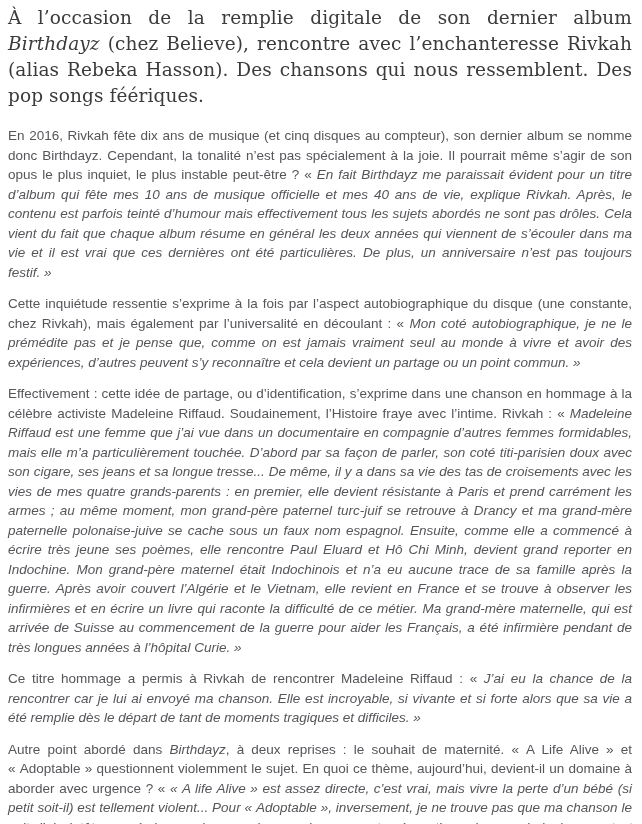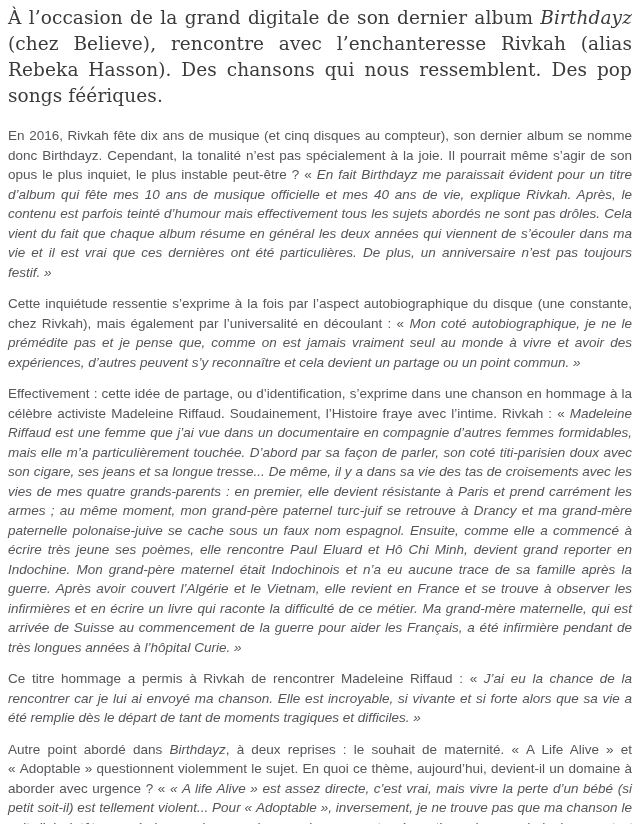--- a/index.html
+++ b/index.html
@@ -30,20 +30,20 @@
     text-align: justify;
     margin-bottom: 12px;
   }
   p.body em { font-style: italic; }
 </style>
 </head>
 <body>
 
 <div class="page">
   <div id="article">
-      <p class="intro"><span>À l’occasion de la grand digitale de son dernier album </span><em>Birthdayz</em><span> (chez Believe), rencontre avec l’enchanteresse Rivkah (alias Rebeka Hasson). Des chansons qui nous ressemblent. Des pop songs féériques.</span></p>
+      <p class="intro"><span>À l’occasion de la remplie digitale de son dernier album </span><em>Birthdayz</em><span> (chez Believe), rencontre avec l’enchanteresse Rivkah (alias Rebeka Hasson). Des chansons qui nous ressemblent. Des pop songs féériques.</span></p>
       <p class="body"><span>En 2016, Rivkah fête dix ans de musique (et cinq disques au compteur), son dernier album se nomme donc Birthdayz. Cependant, la tonalité n’est pas spécialement à la joie. Il pourrait même s’agir de son opus le plus inquiet, le plus instable peut-être&nbsp;? «&nbsp;</span><em>En fait Birthdayz me paraissait évident pour un titre d’album qui fête mes 10 ans de musique officielle et mes 40 ans de vie, explique Rivkah. Après, le contenu est parfois teinté d’humour mais effectivement tous les sujets abordés ne sont pas drôles. Cela vient du fait que chaque album résume en général les deux années qui viennent de s’écouler dans ma vie et il est vrai que ces dernières ont été particulières. De plus, un anniversaire n’est pas toujours festif.&nbsp;»</em></p>
       <p class="body"><span>Cette inquiétude ressentie s’exprime à la fois par l’aspect autobiographique du disque (une constante, chez Rivkah), mais également par l’universalité en découlant&nbsp;: «&nbsp;</span><em>Mon coté autobiographique, je ne le prémédite pas et je pense que, comme on est jamais vraiment seul au monde à vivre et avoir des expériences, d’autres peuvent s’y reconnaître et cela devient un partage ou un point commun.&nbsp;»</em></p>
       <p class="body"><span>Effectivement&nbsp;: cette idée de partage, ou d’identification, s’exprime dans une chanson en hommage à la célèbre activiste Madeleine Riffaud. Soudainement, l’Histoire fraye avec l’intime. Rivkah&nbsp;: «&nbsp;</span><em>Madeleine Riffaud est une femme que j’ai vue dans un documentaire en compagnie d’autres femmes formidables, mais elle m’a particulièrement touchée. D’abord par sa façon de parler, son coté titi-parisien doux avec son cigare, ses jeans et sa longue tresse... De même, il y a dans sa vie des tas de croisements avec les vies de mes quatre grands-parents&nbsp;: en premier, elle devient résistante à Paris et prend carrément les armes&nbsp;; au même moment, mon grand-père paternel turc-juif se retrouve à Drancy et ma grand-mère paternelle polonaise-juive se cache sous un faux nom espagnol. Ensuite, comme elle a commencé à écrire très jeune ses poèmes, elle rencontre Paul Eluard et Hô Chi Minh, devient grand reporter en Indochine. Mon grand-père maternel était Indochinois et n’a eu aucune trace de sa famille après la guerre. Après avoir couvert l’Algérie et le Vietnam, elle revient en France et se trouve à observer les infirmières et en écrire un livre qui raconte la difficulté de ce métier. Ma grand-mère maternelle, qui est arrivée de Suisse au commencement de la guerre pour aider les Français, a été infirmière pendant de très longues années à l’hôpital Curie.&nbsp;»</em></p>
       <p class="body"><span>Ce titre hommage a permis à Rivkah de rencontrer Madeleine Riffaud&nbsp;: «&nbsp;</span><em>J’ai eu la chance de la rencontrer car je lui ai envoyé ma chanson. Elle est incroyable, si vivante et si forte alors que sa vie a été remplie dès le départ de tant de moments tragiques et difficiles.&nbsp;»</em></p>
       <p class="body"><span>Autre point abordé dans </span><em>Birthdayz</em><span>, à deux reprises&nbsp;: le souhait de maternité. «&nbsp;A Life Alive&nbsp;» et «&nbsp;Adoptable&nbsp;» questionnent violemment le sujet. En quoi ce thème, aujourd’hui, devient-il un domaine à aborder avec urgence&nbsp;? «&nbsp;</span><em>«&nbsp;A life Alive&nbsp;» est assez directe, c’est vrai, mais vivre la perte d’un bébé (si petit soit-il) est tellement violent... Pour «&nbsp;Adoptable&nbsp;», inversement, je ne trouve pas que ma chanson le soit, j’ai plutôt essayé de prendre avec humour les moments où on t’examine psychologiquement et «&nbsp;logistiquement&nbsp;» pour voir si tu as «&nbsp;droit&nbsp;» d’élever un enfant...&nbsp;»</em></p>
     </div>
 </div>
 
 </body></html>

